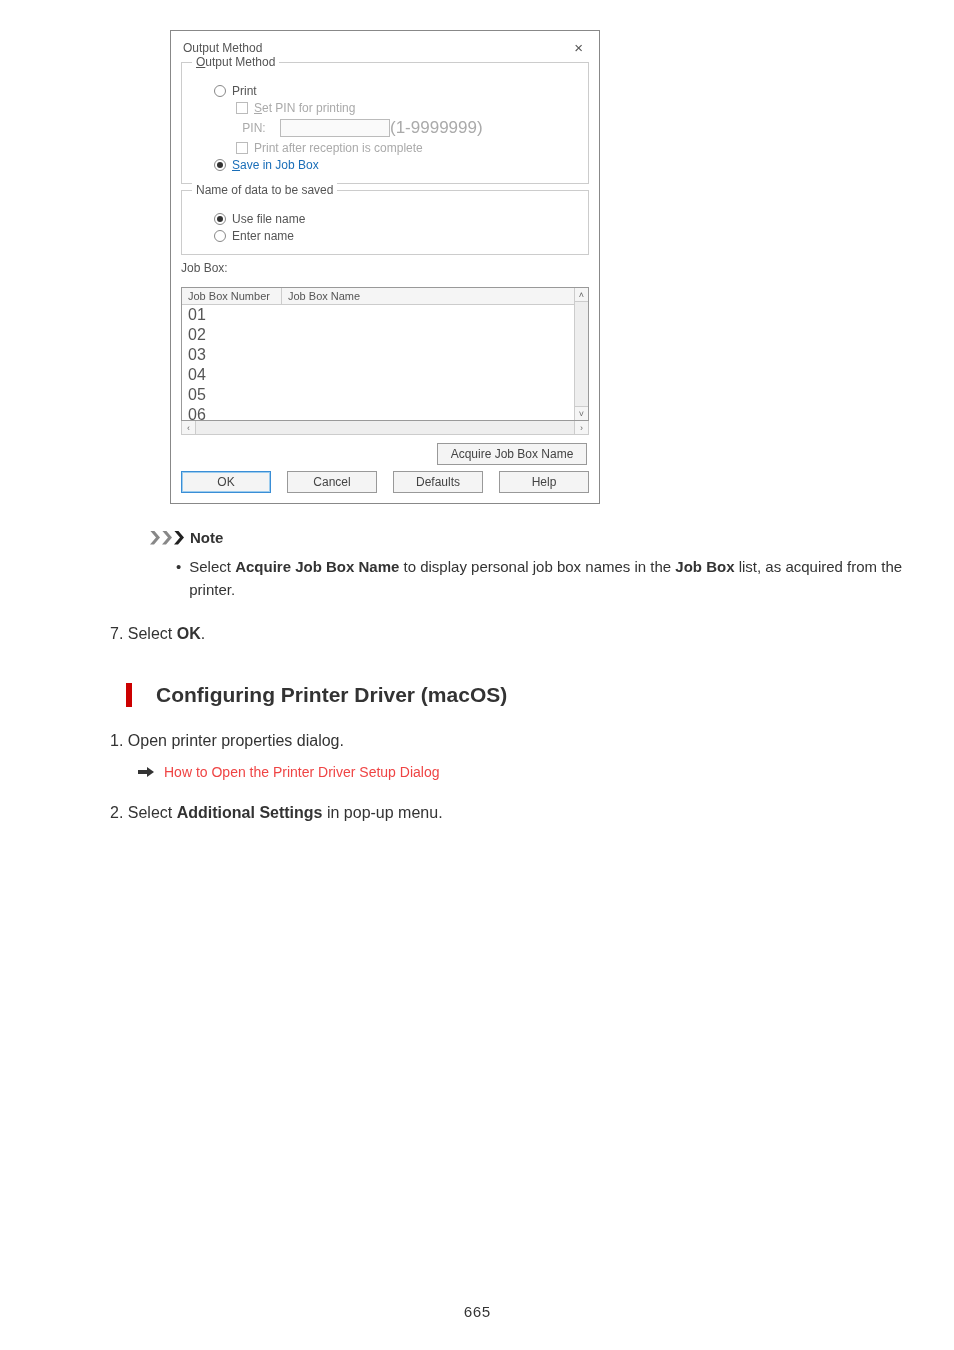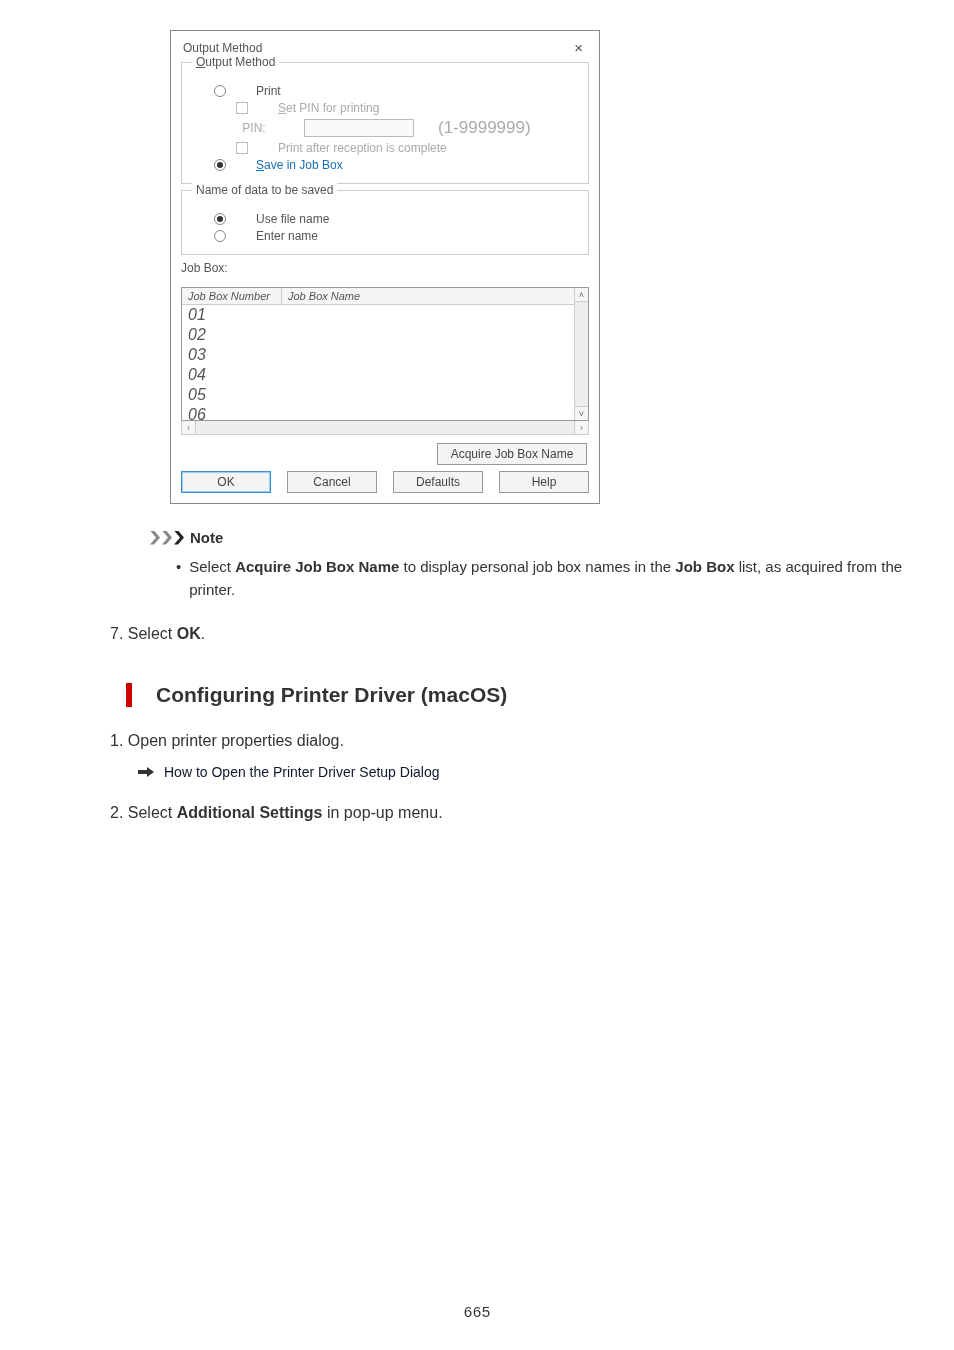--- a/index.html
+++ b/index.html
@@ -39,21 +39,21 @@
   .fieldset { border: 1px solid #ccc; margin: 2px 0 6px 0; padding: 4px 10px 8px 10px; position: relative; }
   .fieldset .legend {
     position: relative;
     top: -12px;
     background: #fff;
     display: inline-block;
     padding: 0 4px;
     color:#555;
     margin-bottom: -8px;
   }
-  .row { display:flex; align-items:center; margin:3px 0;gap:24px; }
+  .row { display:flex; align-items:center; margin:3px 0; }
   .indent1 { margin-left: 22px; }
   .indent2 { margin-left: 44px; }
   .radio, .check {
     width:12px; height:12px; border:1px solid #888; display:inline-block; margin-right:6px; flex:0 0 auto;
     position:relative; background:#fff;
   }
   .radio { border-radius:50%; }
   .radio.selected::after {
     content:""; position:absolute; width:6px; height:6px; background:#333; border-radius:50%; top:2px; left:2px;
   }
@@ -62,21 +62,21 @@
   .link-style { color:#1a6eb8; }
   .txtinput {
     height:18px; border:1px solid #bbb; background:#fafafa; display:inline-block; margin-left:8px;
   }
   .pin-wrap { display:flex; align-items:center; width:100%;text-align:center; }
   .pin-wrap .txtinput { width:110px; }
   .pin-hint { color:#aaa; font-size:17px; }
   .name-input { width: 230px; }
   .jobbox-lbl { margin-top:6px; margin-bottom:12px; display:block; color:#555;}
   .listbox {
-    border:1px solid #999; height:134px; position:relative; background:#fff; overflow:hidden;font-style:italic;
+    border:1px solid #999; height:134px; position:relative; background:#fff; overflow:hidden;
   }
   .lv-head { display:flex; border-bottom:1px solid #ccc; background:#f5f5f5;}
   .lv-head > div { padding:2px 6px; border-right:1px solid #ccc; font-size:11px; color:#555; }
   .lv-col-num { width:100px; }
   .lv-col-name { flex:1; }
   .lv-rows { font-size:16px; color:#555; }
   .lv-rows > div { padding:1px 6px; }
   .lv-vscroll {
     position:absolute; right:0; top:0; width:14px; height:100%;
     background:#eee; border-left:1px solid #ccc;
@@ -104,21 +104,21 @@
   .note-header { display:flex; align-items:center; gap:6px; font-weight:bold; color:#333; margin-bottom:10px;}
   .chev-set { display:flex; gap:2px; }
   .chev-set .chev {
     width:10px; height:14px; display:inline-block; background:#888;
     clip-path: polygon(0 0, 60% 50%, 0 100%, 40% 100%, 100% 50%, 40% 0);
   }
   .chev-set .chev.dark { background:#222; }
   .note-body { margin-left: 26px; font-size:15px; color:#333; line-height:1.5; }
   .note-body .bullet-row { display:flex; gap:8px; margin:0; }
   .bullet-dot { flex:0 0 auto; }
-  .link-arrow-row { display:flex; align-items:center; gap:10px; margin:10px 0 0 28px; font-size:14px; color:#0f172a;}
+  .link-arrow-row { display:flex; align-items:center; gap:10px; margin:10px 0 0 28px; font-size:14px; color:#ef4444;}
   .link-arrow {
     width:16px; height:10px; position:relative; display:inline-block;
   }
   .link-arrow::before{
     content:""; position:absolute; left:0; top:3px; width:10px; height:4px; background:#333;
   }
   .link-arrow::after{
     content:""; position:absolute; left:9px; top:0; width:0; height:0;
     border-top:5px solid transparent; border-bottom:5px solid transparent; border-left:7px solid #333;
   }

